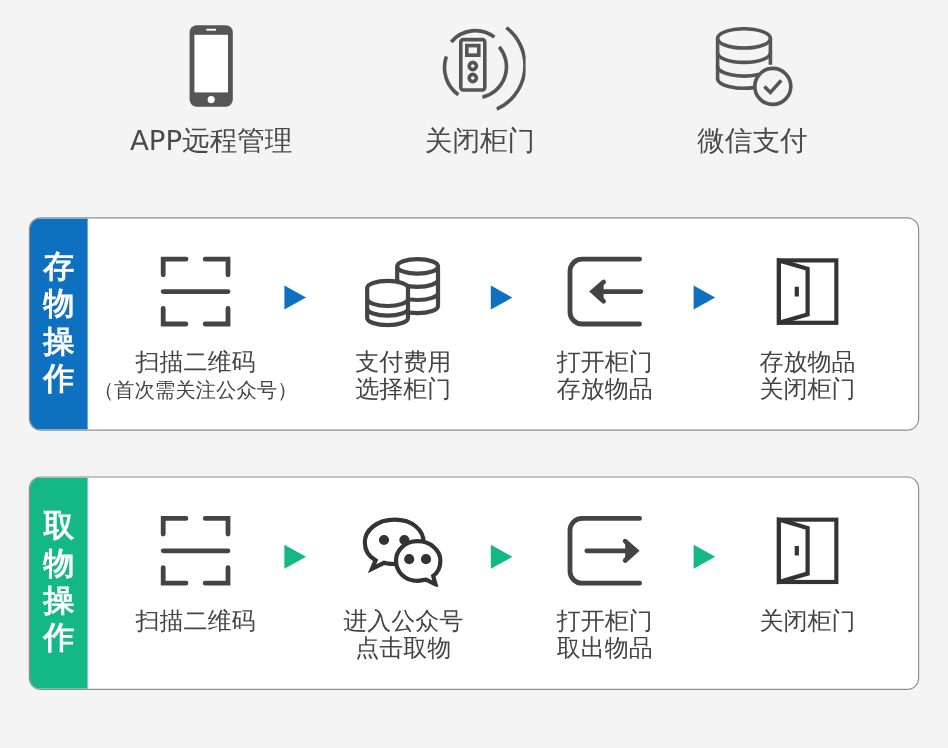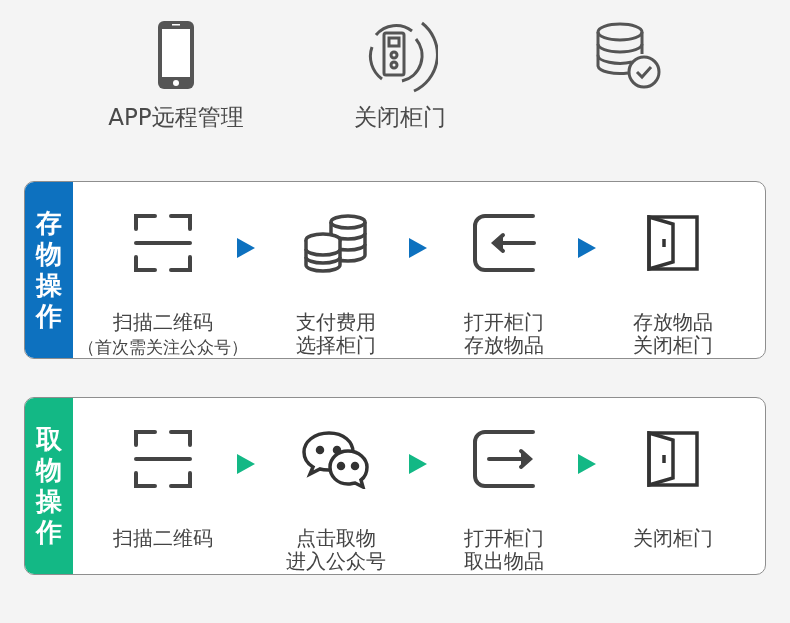--- a/index.html
+++ b/index.html
@@ -32,21 +32,21 @@
     position: absolute; left: 0; top: 0; bottom: 0; width: 48px;
     display: flex; flex-direction: column; align-items: center; justify-content: center;
     color: #ffffff; font-weight: bold; font-size: 26px; line-height: 31px;
   }
   .panel.store .side { background: #0d71bf; }
   .panel.take .side { background: #13b885; }
   .step {
     position: absolute; top: 0; width: 170px; text-align: center;
   }
   .step .sicon { position: absolute; top: 28px; left: 0; width: 170px; height: 66px; display: flex; align-items: center; justify-content: center; }
-  .step .stext { position: absolute; top: 108px; left: 0; width: 170px; font-size: 20px; line-height: 23px; color: #444; margin-top: 21px; }
+  .step .stext { position: absolute; top: 108px; left: 0; width: 170px; font-size: 20px; line-height: 23px; color: #444; }
   .step .ssub { font-size: 17px; color: #444; margin-top: 5px; line-height: 16px; }
   .s1 { left: 53px; }
   .s2 { left: 226px; }
   .s3 { left: 394px; }
   .s4 { left: 563px; }
   .arrow {
     position: absolute; top: 56px; width: 0; height: 0;
     border-top: 10px solid transparent; border-bottom: 10px solid transparent;
     border-left: 18px solid #0d71bf;
   }
@@ -90,20 +90,21 @@
       <svg width="70" height="70" viewBox="0 0 70 70" fill="none" stroke="#555" stroke-width="3">
         <ellipse cx="28" cy="12" rx="22" ry="8"></ellipse>
         <path d="M6 12 V46 A22 8 0 0 0 36 53"></path>
         <path d="M50 12 V34"></path>
         <path d="M6 24 A22 8 0 0 0 50 24"></path>
         <path d="M6 35 A22 8 0 0 0 40 42"></path>
         <circle cx="52" cy="52" r="15" fill="#f4f4f4"></circle>
         <path d="M45 52 L50 57 L59 47"></path>
       </svg>
     </div>
+    <div class="flabel">微信支付</div>
   </div>
 </div>
 
 <div class="panel store">
   <div class="side">
     <span>存</span>
     <span>物</span>
     <span>操</span>
     <span>作</span>
   </div>
@@ -204,22 +205,22 @@
       <svg width="70" height="60" viewBox="0 0 70 60" fill="none" stroke="#333" stroke-width="3.5">
         <path d="M28 4 C13 4 3 13 3 23 C3 30 7 35 12 38 L9 45 L19 40 C22 41 25 41 28 41 C43 41 52 33 52 23 C52 13 43 4 28 4 Z"></path>
         <circle cx="19" cy="21" r="2.5" fill="#333"></circle>
         <circle cx="36" cy="21" r="2.5" fill="#333"></circle>
         <path d="M47 22 C36 22 29 30 29 38 C29 47 36 55 47 55 C50 55 52 54 54 54 L62 58 L60 51 C64 48 66 43 66 38 C66 30 58 22 47 22 Z" fill="#fff"></path>
         <circle cx="40" cy="37" r="2.5" fill="#333"></circle>
         <circle cx="54" cy="37" r="2.5" fill="#333"></circle>
       </svg>
     </div>
     <div class="stext">
+      <div>进入公众号</div>
       <div>点击取物</div>
-      <div>进入公众号</div>
     </div>
   </div>
   <div class="arrow a2"></div>
 
   <div class="step s3">
     <div class="sicon">
       <svg width="66" height="60" viewBox="0 0 66 60" fill="none" stroke="#444" stroke-width="4" stroke-linecap="round">
         <path d="M62 3 H14 A10 10 0 0 0 4 13 V47 A10 10 0 0 0 14 57 H62"></path>
         <path d="M18 30 H56"></path>
         <path d="M50 22 L59 30 L50 38" fill="#444"></path>

